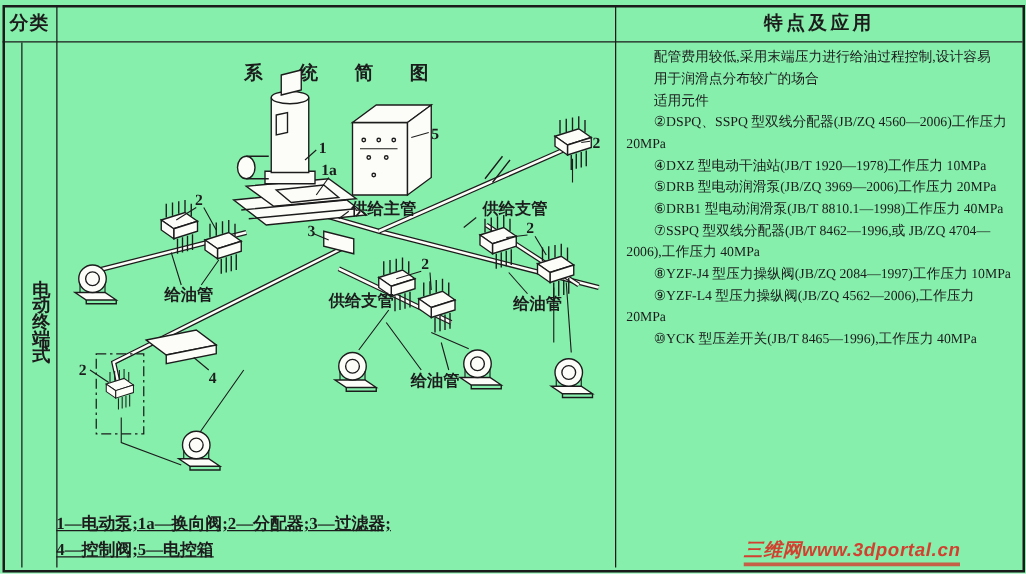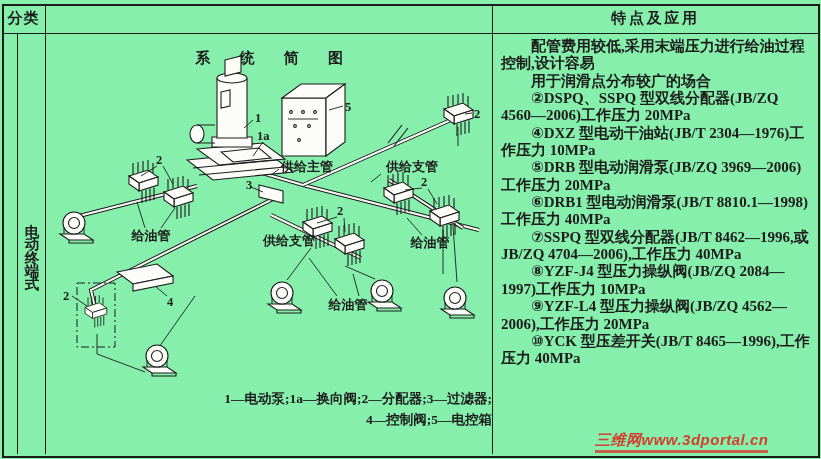--- a/index.html
+++ b/index.html
@@ -26,25 +26,25 @@
   
   #diagram-svg{left:45px;top:34px;}
   .f{fill:#fcfcf8;stroke:#1c1c1c;stroke-width:1.1;}
   .ln{fill:none;stroke:#1c1c1c;stroke-width:1.1;}
   .lnt{fill:none;stroke:#1c1c1c;stroke-width:0.9;}
   .pipeO{fill:none;stroke:#1c1c1c;stroke-width:4;}
   .pipeI{fill:none;stroke:#fcfcf8;stroke-width:2;}
   .dash{fill:none;stroke:#1c1c1c;stroke-width:1;stroke-dasharray:8 3 2 3;}
   .dlabel{font:700 13px "Liberation Serif","DejaVu Sans",serif;fill:#1c1c1c;}
   .dnum{font:700 12.5px "Liberation Serif","DejaVu Sans",serif;fill:#1c1c1c;}
-  .caption{left:45px;top:388px;width:447px;text-align:right;font-size:13.5px;
-           font-weight:700;line-height:21px;}
+  .caption{left:45px;top:408px;width:447px;text-align:left;font-size:13.5px;
+           font-weight:700;line-height:21px;text-decoration:underline;}
   
   .features{left:493px;top:34px;width:325px;height:420px;box-sizing:border-box;
-            padding:4px 6px 2px 8px;font-size:15px;font-weight:700;line-height:17.35px;
+            padding:4px 6px 2px 8px;font-size:11px;font-weight:400;line-height:17.35px;
             font-family:"Liberation Serif","DejaVu Sans",serif;}
   .features p{margin:0;text-indent:2em;}
   
   .watermark{left:595px;top:431px;font-size:15px;font-weight:800;font-style:italic;
              color:rgba(223,34,26,0.85);border-bottom:3px solid rgba(223,34,26,0.7);
              letter-spacing:0.5px;font-family:"Liberation Sans","DejaVu Sans",sans-serif;text-align:right;}
 </style>
 </head>
 <body>
 
@@ -203,22 +203,23 @@
   </svg>
 
   <div class="abs caption">
     <div>1—电动泵;1a—换向阀;2—分配器;3—过滤器;</div>
     <div>4—控制阀;5—电控箱</div>
   </div>
 
   <div class="abs features">
       <p>配管费用较低,采用末端压力进行给油过程控制,设计容易</p>
       <p>用于润滑点分布较广的场合</p>
+      <p>适用元件</p>
       <p>②DSPQ、SSPQ 型双线分配器(JB/ZQ 4560—2006)工作压力 20MPa</p>
-      <p>④DXZ 型电动干油站(JB/T 2304—1976)工作压力 10MPa</p>
+      <p>④DXZ 型电动干油站(JB/T 1920—1978)工作压力 10MPa</p>
       <p>⑤DRB 型电动润滑泵(JB/ZQ 3969—2006)工作压力 20MPa</p>
       <p>⑥DRB1 型电动润滑泵(JB/T 8810.1—1998)工作压力 40MPa</p>
       <p>⑦SSPQ 型双线分配器(JB/T 8462—1996,或 JB/ZQ 4704—2006),工作压力 40MPa</p>
       <p>⑧YZF-J4 型压力操纵阀(JB/ZQ 2084—1997)工作压力 10MPa</p>
       <p>⑨YZF-L4 型压力操纵阀(JB/ZQ 4562—2006),工作压力 20MPa</p>
       <p>⑩YCK 型压差开关(JB/T 8465—1996),工作压力 40MPa</p>
     </div>
 
   <div class="abs watermark">三维网www.3dportal.cn</div>
 

